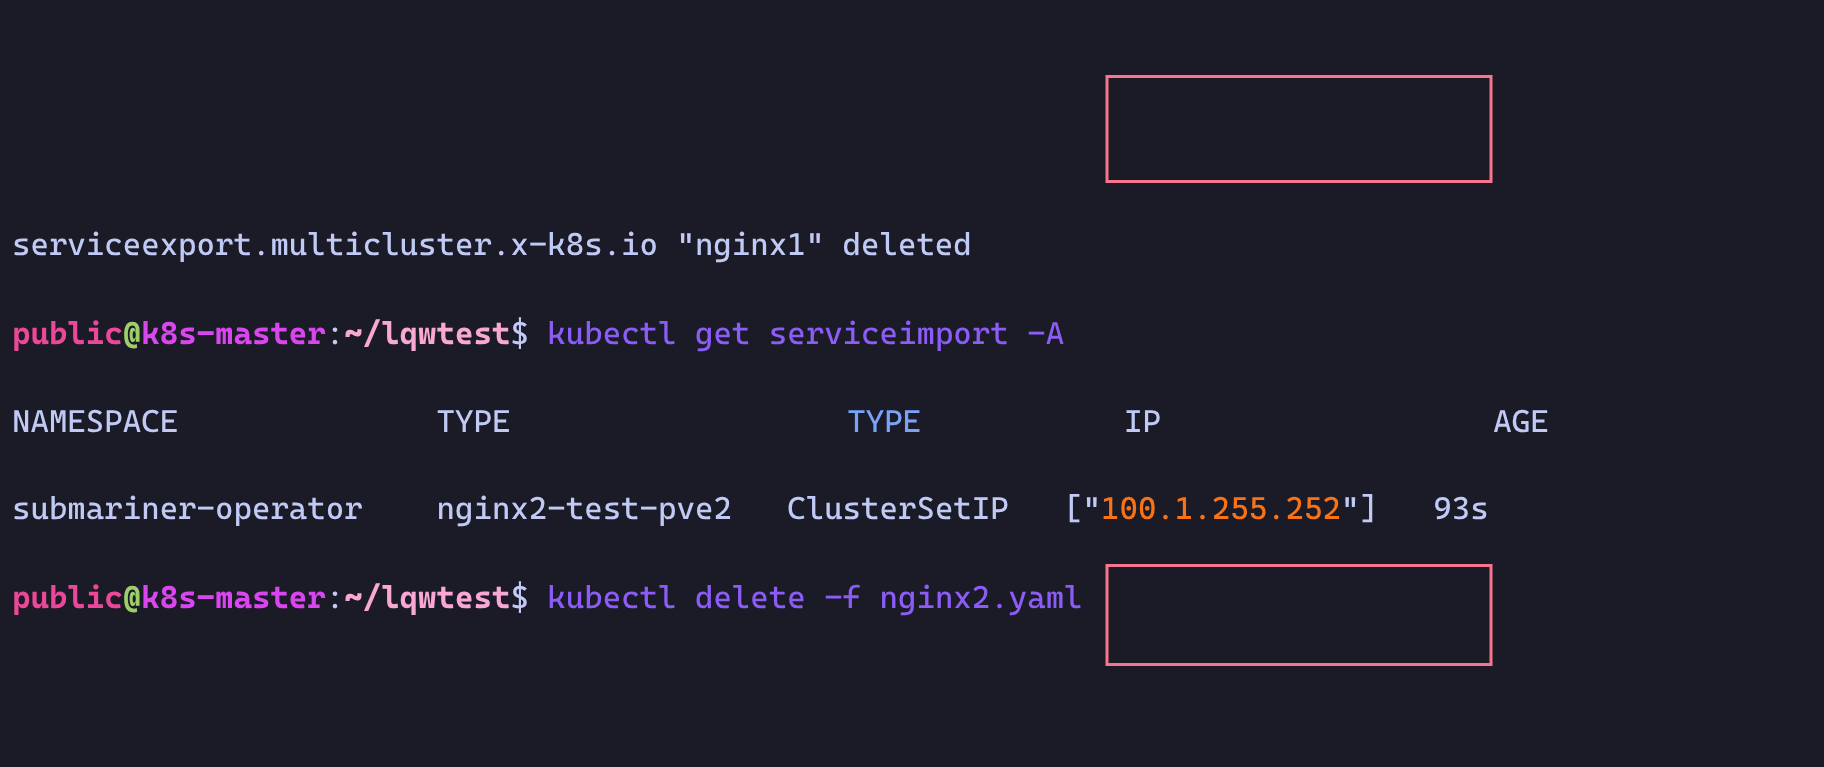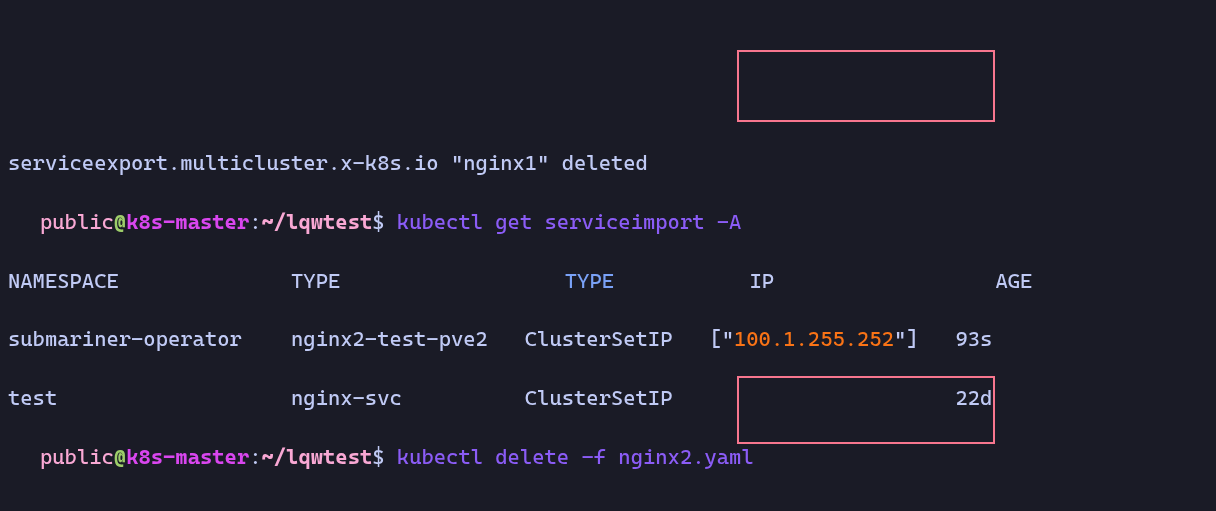--- a/index.html
+++ b/index.html
@@ -19,21 +19,21 @@
       overflow: hidden;
       white-space: pre;
     }
     .terminal {
       padding: 2px 8px;
     }
     .line {
       display: block;
       position: relative;
     }
-    .user { color: #f9a8d4; font-weight: normal; margin-left: 32px; }
+    .user { color: #ec4899; font-weight: bold; }
     .at { color: #9ece6a; font-weight: bold; }
     .host { color: #d946ef; font-weight: bold; }
     .colon { color: #c0caf5; }
     .path { color: #f9a8d4; font-weight: bold; }
     .dollar { color: #c0caf5; }
     .cmd { color: #8b5cf6; }
     .output { color: #c0caf5; }
     .header-type { color: #7aa2f7; margin-left: 40px; }
     .ip-value { color: #f97316; }
     .highlight-box {
@@ -57,21 +57,20 @@
 </head>
 <body>
 
 
 
 <div class="terminal">
 <span class="line output">serviceexport.multicluster.x-k8s.io "nginx1" deleted</span>
 <span class="line"><span class="user">public</span><span class="at">@</span><span class="host">k8s-master</span><span class="colon">:</span><span class="path">~/lqwtest</span><span class="dollar">$</span><span class="cmd"> kubectl get serviceimport -A</span></span>
 <span class="line output"><span>NAMESPACE</span>              <span>TYPE</span>               <span class="header-type">TYPE</span>           <span>IP</span>                  <span>AGE</span></span>
 <span class="line output"><span>submariner-operator</span>    <span>nginx2-test-pve2</span>   <span>ClusterSetIP</span>   <span>["</span><span class="ip-value">100.1.255.252</span><span>"]</span>   <span>93s</span></span>
-<span class="line output"><span>test</span>                   <span>nginx-svc</span>          <span>ClusterSetIP</span>                       <span>22d</span></span>
 <span class="line"><span class="user">public</span><span class="at">@</span><span class="host">k8s-master</span><span class="colon">:</span><span class="path">~/lqwtest</span><span class="dollar">$</span><span class="cmd"> kubectl delete -f nginx2.yaml</span></span>
 
 
 
 
 
 
 
 
 

